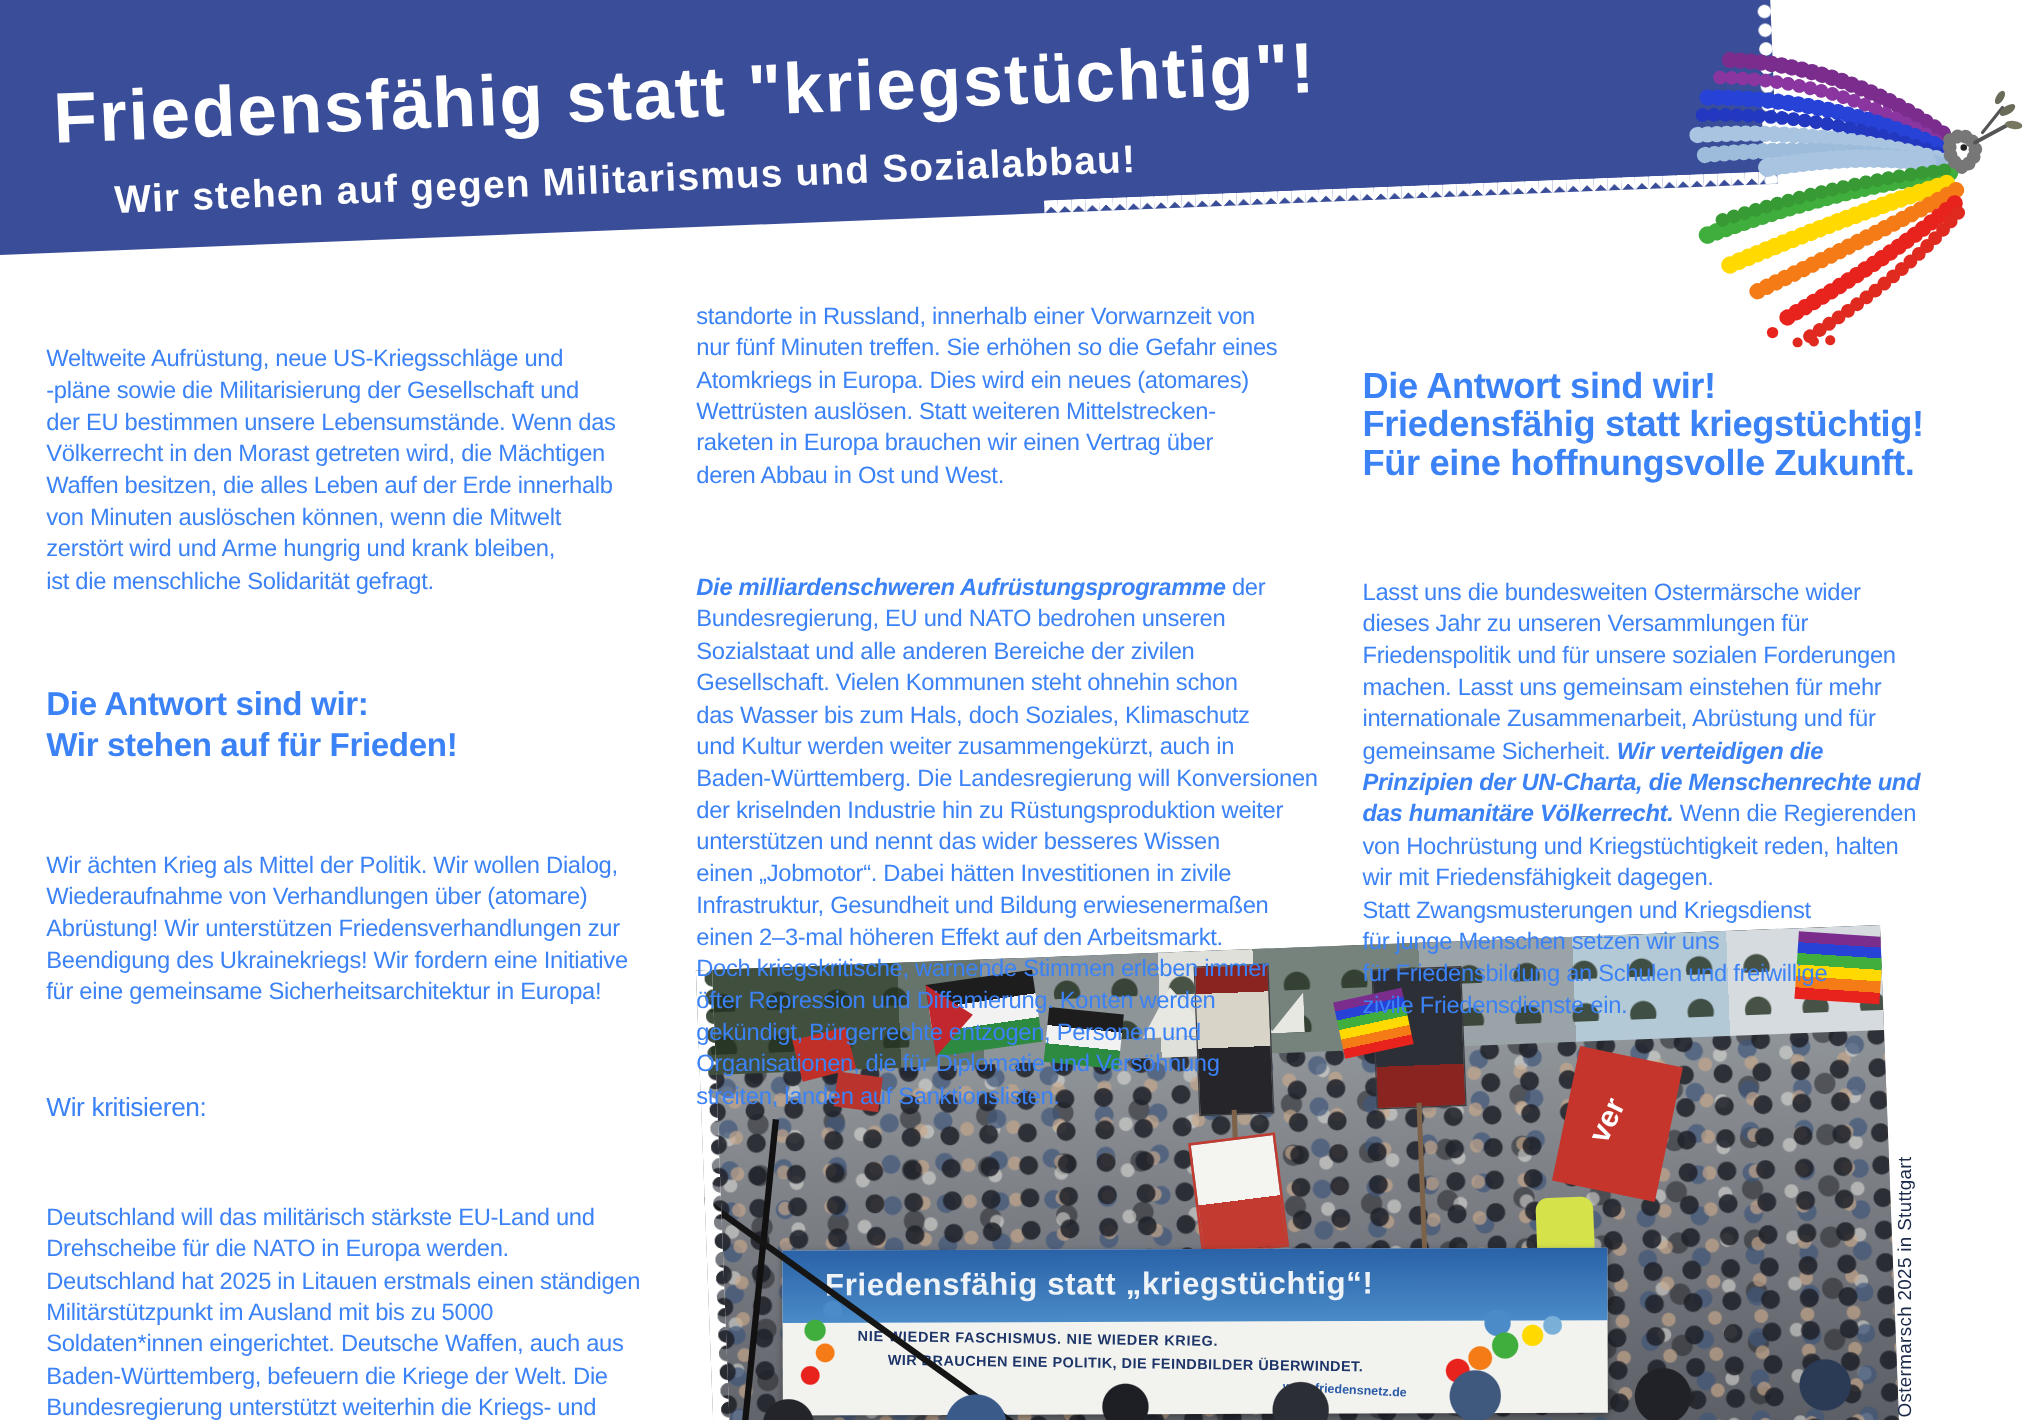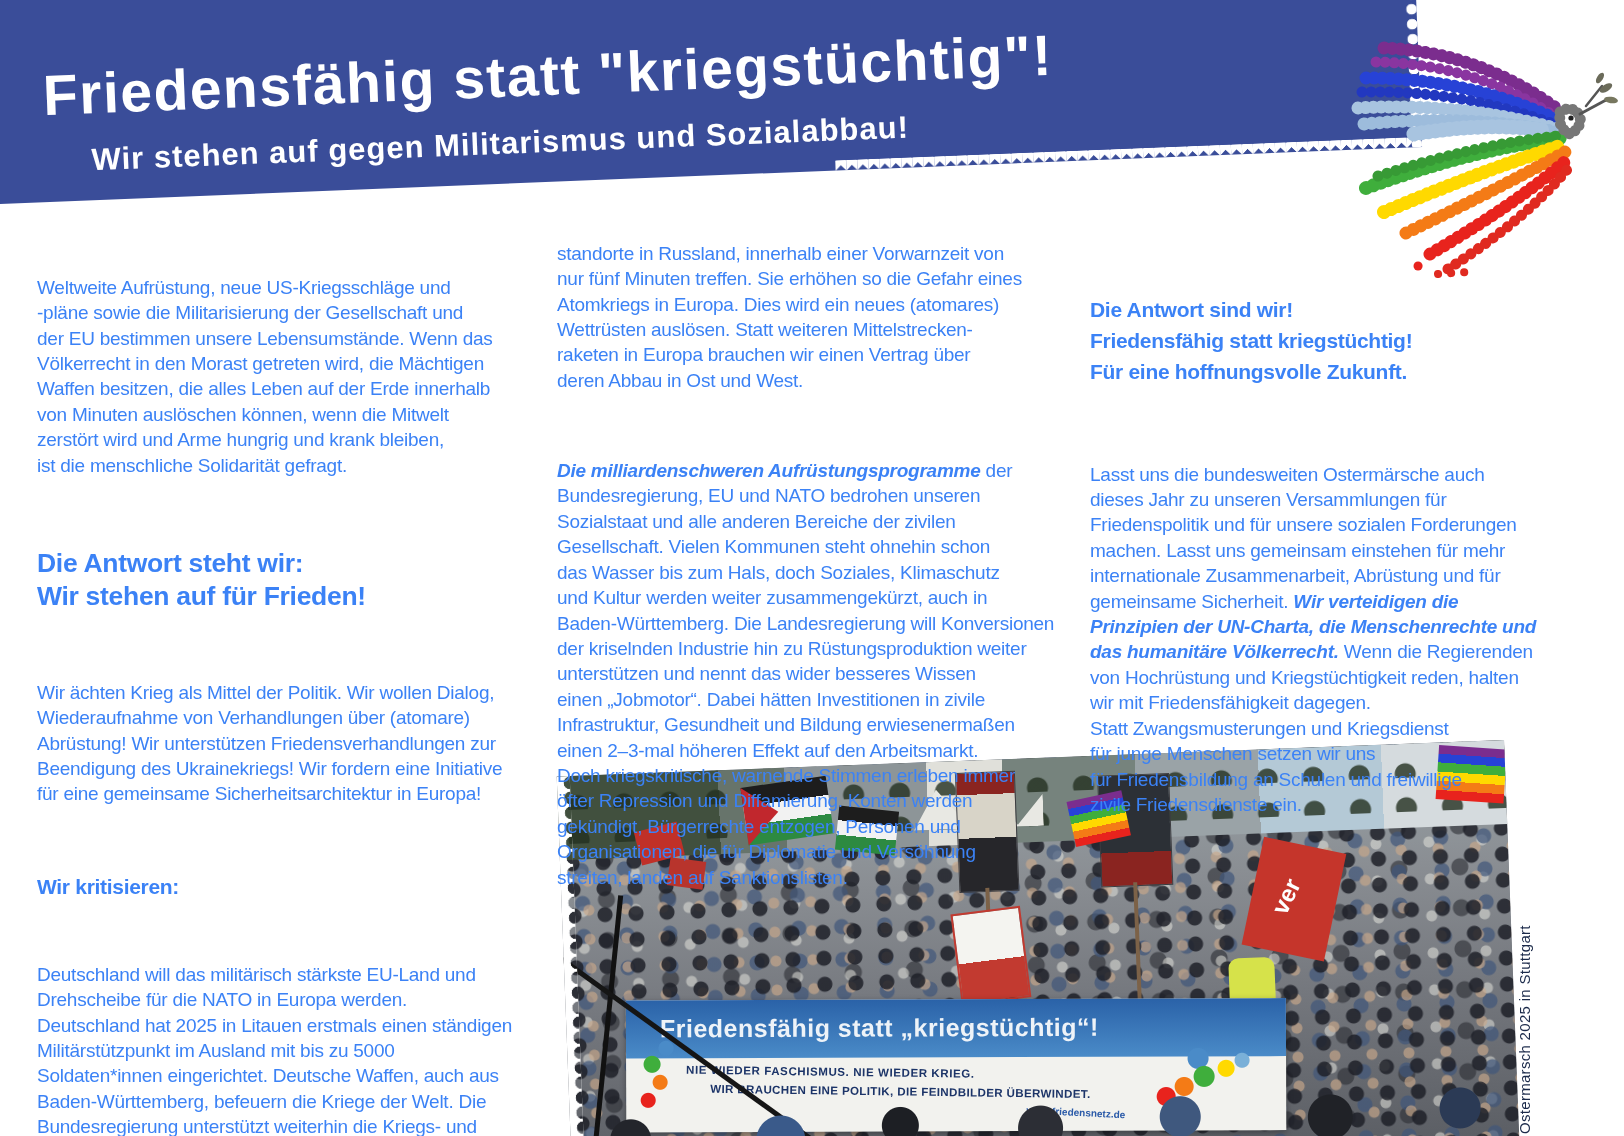--- a/index.html
+++ b/index.html
@@ -21,22 +21,22 @@
           background:radial-gradient(circle 5px at 7px 7px,#fff 5px,rgba(255,255,255,0) 5.6px) 0 0/14px 15px repeat-y;}
 
   
   .dove{position:absolute;left:1318px;top:26px;width:300px;height:252px;z-index:2;}
 
   
   .col{position:absolute;white-space:pre;font-size:19px;line-height:25.4px;
        letter-spacing:-0.25px;color:#3b82f6;z-index:3;}
   .col p{margin:0 0 14px 0;}
   .h-big{font-size:26.5px;line-height:33px;font-weight:700;margin:4px 0 16px 0;letter-spacing:-0.3px;}
-  .h-small{font-size:21px;font-weight:700;margin:2px 0 12px 0;letter-spacing:-0.3px;}
-  .h-right{font-size:21px;line-height:31px;font-weight:700;margin:0 0 24px 0;letter-spacing:-0.3px;}
+  .h-small{font-size:21px;font-weight:400;margin:2px 0 12px 0;letter-spacing:-0.3px;}
+  .h-right{font-size:29px;line-height:31px;font-weight:700;margin:0 0 24px 0;letter-spacing:-0.3px;}
   b{font-weight:700;font-style:italic;}
   .col-left{left:37px;top:224px;width:520px;}
   .col-mid{left:557px;top:190px;width:500px;}
   .col-right{left:1090px;top:243px;width:500px;}
 
   
   .photo{position:absolute;left:556px;top:740px;width:948px;height:400px;
          transform:rotate(-2.2deg);transform-origin:100% 0;overflow:hidden;z-index:2;
          background:#7e828a;}
   .ph-crowd{position:absolute;inset:0;
@@ -175,21 +175,21 @@
 
   <div class="col col-left">
     <p>Weltweite Aufrüstung, neue US-Kriegsschläge und
 -pläne sowie die Militarisierung der Gesellschaft und
 der EU bestimmen unsere Lebensumstände. Wenn das
 Völkerrecht in den Morast getreten wird, die Mächtigen
 Waffen besitzen, die alles Leben auf der Erde innerhalb
 von Minuten auslöschen können, wenn die Mitwelt
 zerstört wird und Arme hungrig und krank bleiben,
 ist die menschliche Solidarität gefragt.</p>
-    <div class="h-big" style="white-space:pre;">Die Antwort steht wir:
+    <div class="h-big" style="white-space:pre;">Die Antwort sind wir:
 Wir stehen auf für Frieden!</div>
     <p>Wir ächten Krieg als Mittel der Politik. Wir wollen Dialog,
 Wiederaufnahme von Verhandlungen über (atomare)
 Abrüstung! Wir unterstützen Friedensverhandlungen zur
 Beendigung des Ukrainekriegs! Wir fordern eine Initiative
 für eine gemeinsame Sicherheitsarchitektur in Europa!</p>
     <div class="h-small">Wir kritisieren:</div>
     <p>Deutschland will das militärisch stärkste EU-Land und
 Drehscheibe für die NATO in Europa werden.
 Deutschland hat 2025 in Litauen erstmals einen ständigen
@@ -226,21 +226,21 @@
 öfter Repression und Diffamierung. Konten werden
 gekündigt, Bürgerrechte entzogen, Personen und
 Organisationen, die für Diplomatie und Versöhnung
 streiten, landen auf Sanktionslisten.</span></p>
   </div>
 
   <div class="col col-right">
     <div class="h-right" style="white-space:pre;">Die Antwort sind wir!
 Friedensfähig statt kriegstüchtig!
 Für eine hoffnungsvolle Zukunft.</div>
-    <p><span>Lasst uns die bundesweiten Ostermärsche auch
+    <p><span>Lasst uns die bundesweiten Ostermärsche wider
 dieses Jahr zu unseren Versammlungen für
 Friedenspolitik und für unsere sozialen Forderungen
 machen. Lasst uns gemeinsam einstehen für mehr
 internationale Zusammenarbeit, Abrüstung und für
 gemeinsame Sicherheit. </span><b>Wir verteidigen die
 Prinzipien der UN-Charta, die Menschenrechte und
 das humanitäre Völkerrecht.</b><span> Wenn die Regierenden
 von Hochrüstung und Kriegstüchtigkeit reden, halten
 wir mit Friedensfähigkeit dagegen.
 Statt Zwangsmusterungen und Kriegsdienst

